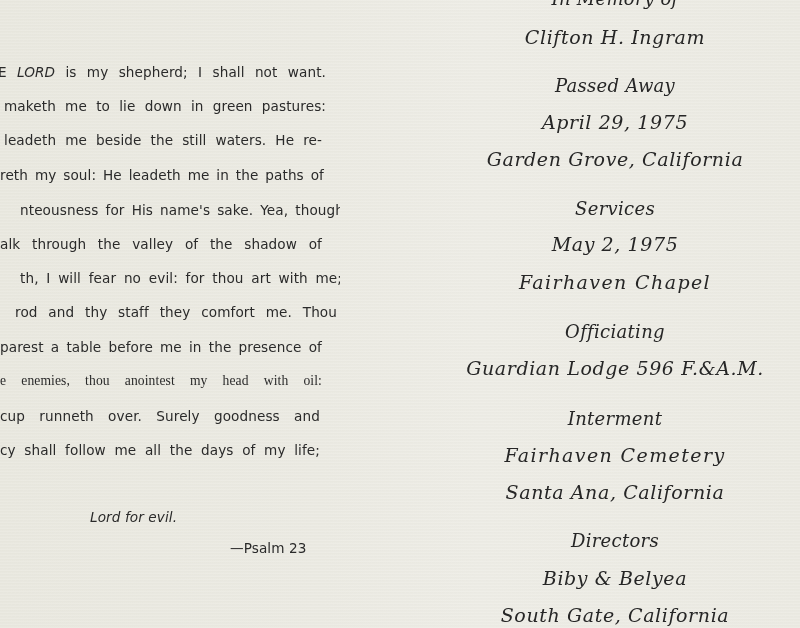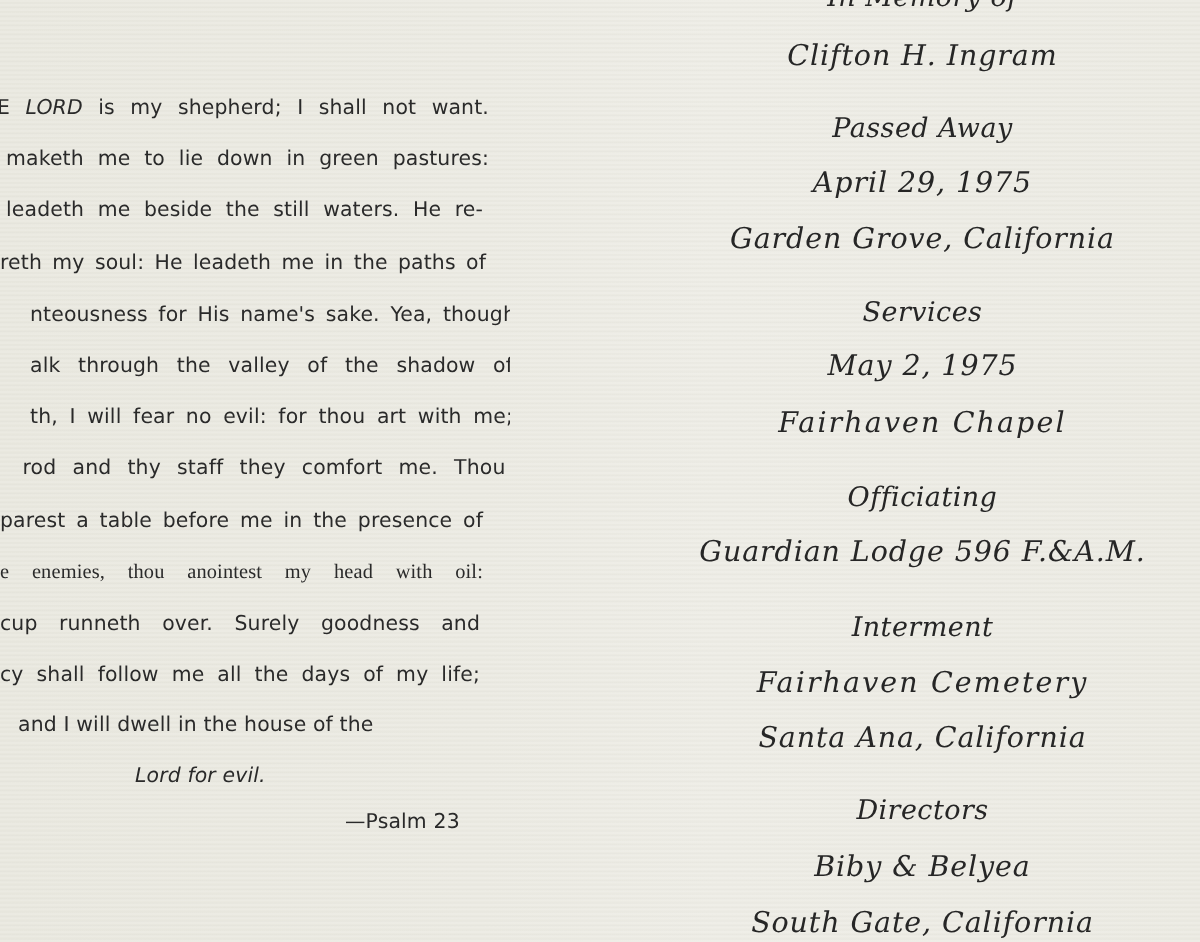--- a/index.html
+++ b/index.html
@@ -80,28 +80,27 @@
 <div class="page">
 
   <div class="psalm">
     <div class="psalm-line justified" style="left:-2px; top:64px; width:328px;">
       <span>E </span><span class="it">LORD</span><span> is my shepherd; I shall not want.</span>
     </div>
     <div class="psalm-line justified" style="left:4px; top:98px; width:322px;">maketh me to lie down in green pastures:</div>
     <div class="psalm-line justified" style="left:4px; top:132px; width:318px;">leadeth me beside the still waters.  He re-</div>
     <div class="psalm-line justified" style="left:0px; top:167px; width:324px;">reth my soul: He leadeth me in the paths of</div>
     <div class="psalm-line justified" style="left:0px; top:202px; width:324px;margin-left:20px;">nteousness for His name's sake. Yea, though</div>
-    <div class="psalm-line justified" style="left:0px; top:236px; width:322px;padding-left:20px;">alk through the valley of the shadow of</div>
+    <div class="psalm-line justified" style="left:0px; top:236px; width:322px;">alk through the valley of the shadow of</div>
     <div class="psalm-line justified" style="left:0px; top:270px; width:322px;margin-left:20px;">th, I will fear no evil: for thou art with me;</div>
     <div class="psalm-line justified" style="left:15px; top:304px; width:322px;">rod and thy staff they comfort me.  Thou</div>
     <div class="psalm-line justified" style="left:0px; top:339px; width:322px;">parest a table before me in the presence of</div>
     <div class="psalm-line justified" style="left:0px; top:373px; width:322px;font-family:Liberation Serif, serif;">e enemies, thou anointest my head with oil:</div>
     <div class="psalm-line justified" style="left:0px; top:408px; width:320px;">cup runneth over.  Surely goodness and</div>
     <div class="psalm-line justified" style="left:0px; top:442px; width:320px;">cy shall follow me all the days of my life;</div>
-    <div class="psalm-line" style="left:12px; top:475px;">and I will dwell in the house of the</div>
     <div class="psalm-line it" style="left:90px; top:509px;">Lord for evil.</div>
     <div class="psalm-line" style="left:230px; top:540px;">—Psalm 23</div>
   </div>
 
   <div class="memorial">
     <div class="mem-line heading" style="top:-12px;">In Memory of</div>
     <div class="mem-line" style="top:26px;">Clifton  H. Ingram</div>
 
     <div class="mem-line heading" style="top:75px;">Passed Away</div>
     <div class="mem-line" style="top:111px;">April 29, 1975</div>

